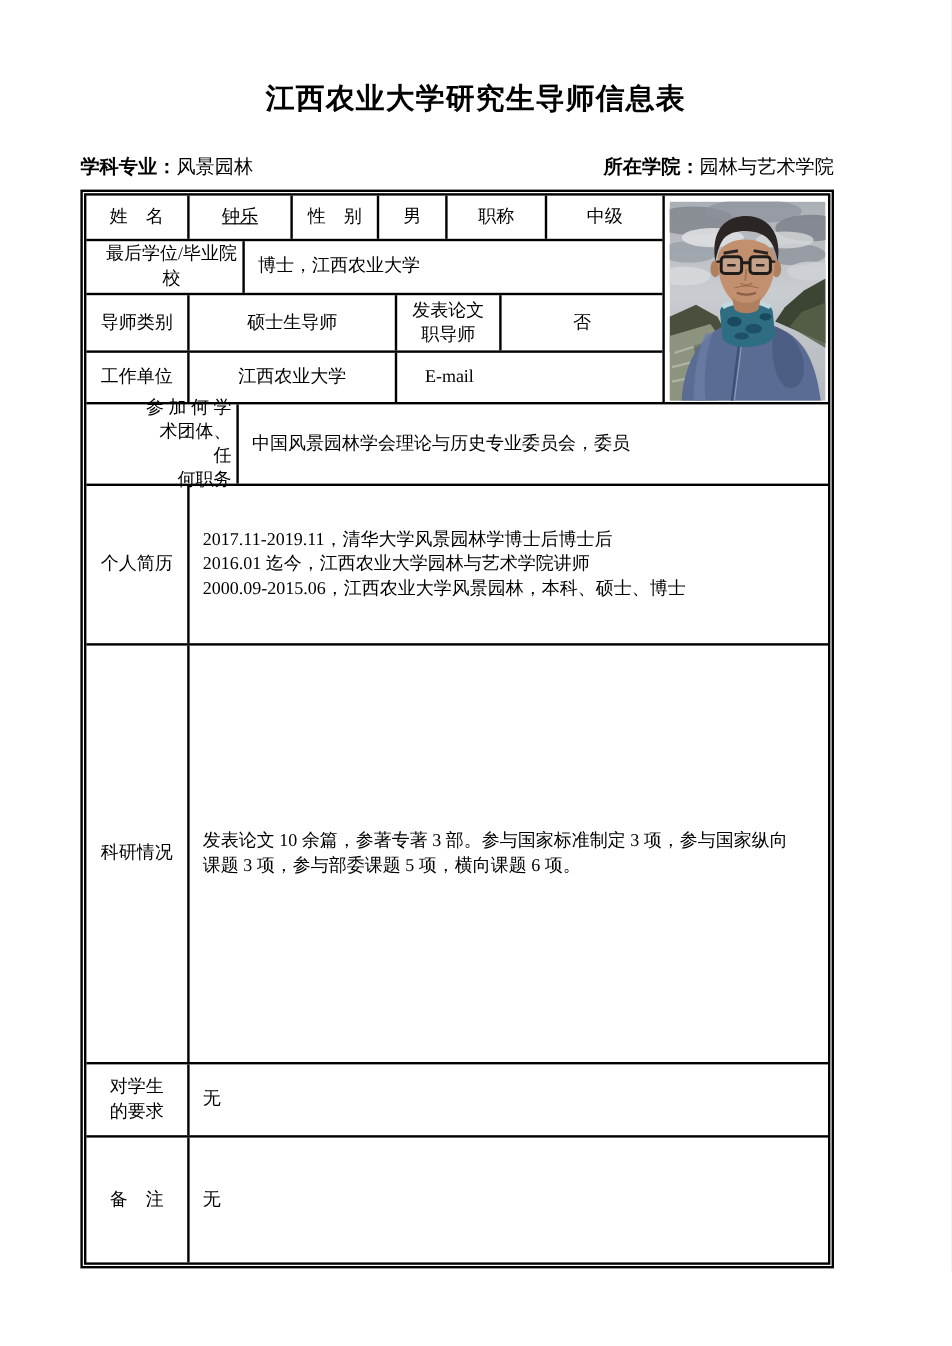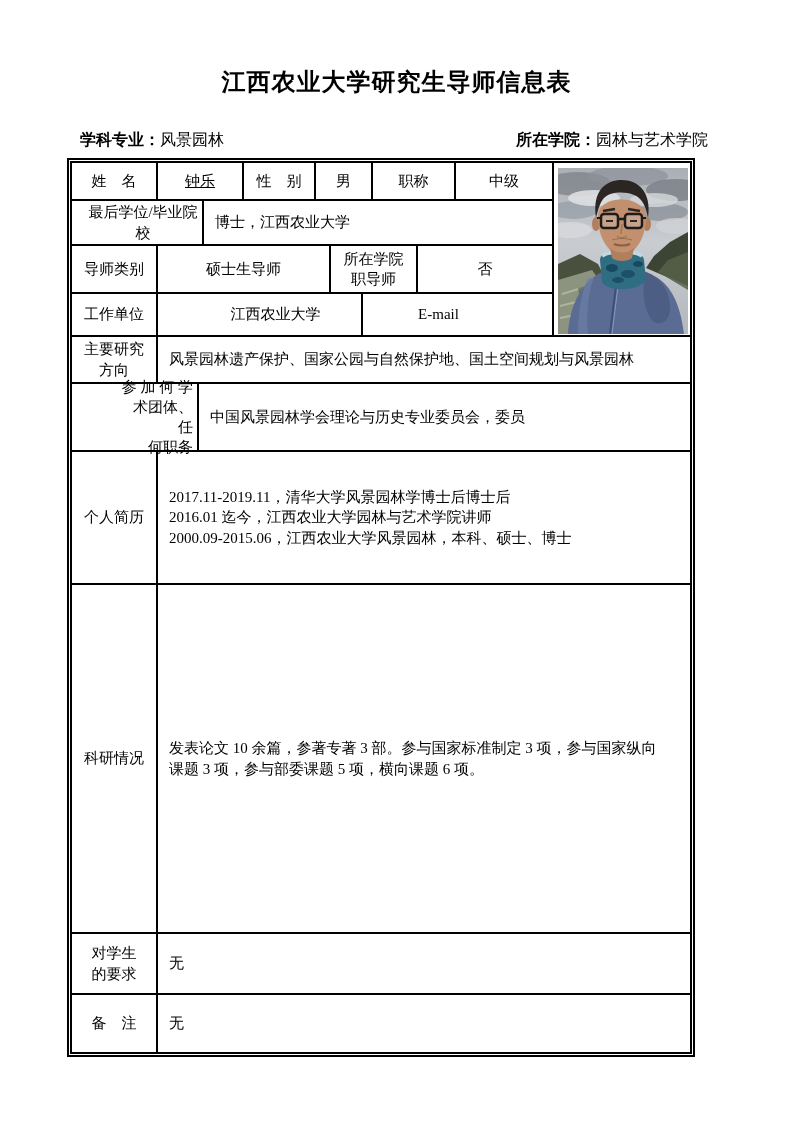--- a/index.html
+++ b/index.html
@@ -8,21 +8,21 @@
     position:relative; width:793px; height:1122px; background:#ffffff;
     margin:0 auto; overflow:hidden; color:#000;
     font-family:"Liberation Serif","DejaVu Serif",serif;
   }
   .doc-title {
     position:absolute; top:66px; left:0; width:100%;
     text-align:center; font-size:24px; font-weight:bold; letter-spacing:1px;
   }
   .meta-line {
     position:absolute; top:130px; left:67px; width:628px;
-    display:flex; justify-content:space-between; font-size:16px; line-height:20px;margin-left:13px;
+    display:flex; justify-content:space-between; font-size:16px; line-height:20px;
   }
   .meta-label { font-weight:bold; }
   .meta-value { font-weight:normal; }
   .doc-table {
     position:absolute; top:158px; left:67px; width:628px; height:899px;
     border:5px double #000; display:flex; flex-direction:column;
     font-size:15px; line-height:1.35;
   }
   .trow { display:flex; border-bottom:2px solid #000; }
   .trow:last-child { border-bottom:none; }
@@ -31,21 +31,21 @@
   .lbl { justify-content:center; text-align:center; white-space:pre-line; padding:2px 4px; }
   .lbl-left { justify-content:flex-start; text-align:right; padding-left:7px;margin-left:41px; }
   .val-c { justify-content:center; text-align:center; white-space:pre-line; padding:2px 4px; }
   .val-l { justify-content:flex-start; text-align:left; white-space:pre-line; padding:2px 6px 2px 11px; }
   .grow { flex:1 1 auto; }
   
   .bandA { height:174px; }
   .bandA-left { width:490px; border-right:2px solid #000; display:flex; flex-direction:column; }
   .bandA .r { display:flex; border-bottom:2px solid #000; }
   .bandA .r:last-child { border-bottom:none; }
-  .r1 { height:38px; } .r2 { height:45px; } .r3 { height:48px; } .r4 { flex:1 1 auto;gap:32px; }
+  .r1 { height:38px; } .r2 { height:45px; } .r3 { height:48px; } .r4 { flex:1 1 auto; }
   .w90 { width:86px; } .w86 { width:86px;text-decoration:underline; } .w72 { width:72px; } .w57 { width:57px; }
   .w83 { width:83px; } .w152 { width:132px;padding-left:16px; } .w173 { width:173px; } .w87 { width:87px; }
   .email-val { font-size:14px; line-height:1.3; word-break:break-all; padding:2px 2px 2px 5px; }
   .photo-cell { flex:1 1 auto; display:block; padding:5px 2px 2px 4px; }
   .rH5 { height:47px; } .rH6 { height:68px; } .rH7 { height:133px; } .rH8 { height:349px; }
   .rH9 { height:61px; } .rH10 { flex:1 1 auto; }
 </style>
 </head>
 <body>
 
@@ -74,21 +74,21 @@
           <div class="cell lbl w83">职称</div>
           <div class="cell val-c grow">中级</div>
         </div>
         <div class="r r2">
           <div class="cell lbl w152">最后学位/毕业院校</div>
           <div class="cell val-l grow">博士，江西农业大学</div>
         </div>
         <div class="r r3">
           <div class="cell lbl w90">导师类别</div>
           <div class="cell val-c w173">硕士生导师</div>
-          <div class="cell lbl w87">所在学院
+          <div class="cell lbl w87">发表论文
 职导师</div>
           <div class="cell val-c grow">否</div>
         </div>
         <div class="r r4">
           <div class="cell lbl w90">工作单位</div>
           <div class="cell val-c w173">江西农业大学</div>
           <div class="cell lbl w87">E-mail</div>
         </div>
       </div>
       <div class="photo-cell">
@@ -148,25 +148,20 @@
 
           <path d="M48,53 L55,53 M72,53 L79,53" stroke="#2b2623" stroke-width="2"></path>
 
           <path d="M64,56 L63,66 M59,68 C62,70 66,70 69,68" stroke="#a3764f" stroke-width="1.5" fill="none"></path>
           <path d="M56,76 C60,78 68,78 72,76" stroke="#8d5f46" stroke-width="2" fill="none"></path>
           <path d="M54,72 C60,70 68,70 74,72" stroke="#6e4a34" stroke-width="1" fill="none" opacity="0.5"></path>
         </svg>
       </div>
     </div>
 
-    <div class="trow rH5">
-      <div class="cell lbl w90">主要研究
-方向</div>
-      <div class="cell val-l grow">风景园林遗产保护、国家公园与自然保护地、国土空间规划与风景园林</div>
-    </div>
 
     <div class="trow rH6">
       <div class="cell lbl lbl-left w90">参 加 何 学
 术团体、任
 何职务</div>
       <div class="cell val-l grow">中国风景园林学会理论与历史专业委员会，委员</div>
     </div>
 
     <div class="trow rH7">
       <div class="cell lbl w90">个人简历</div>

